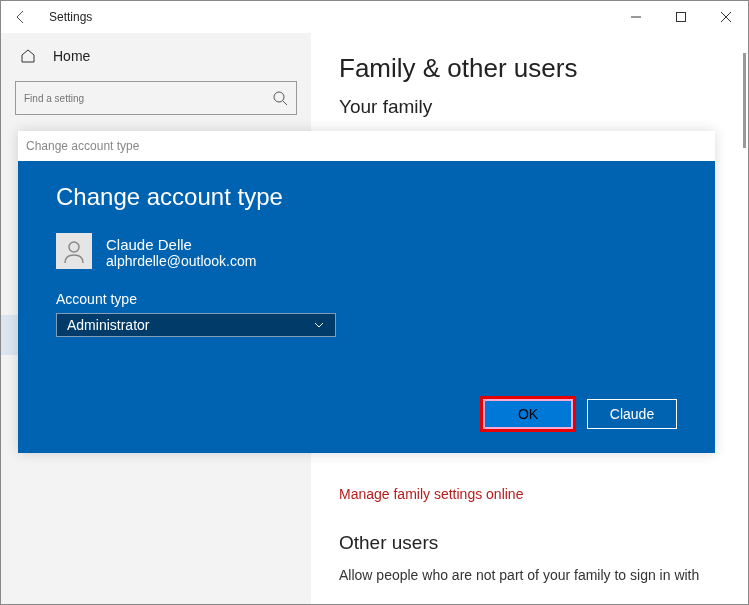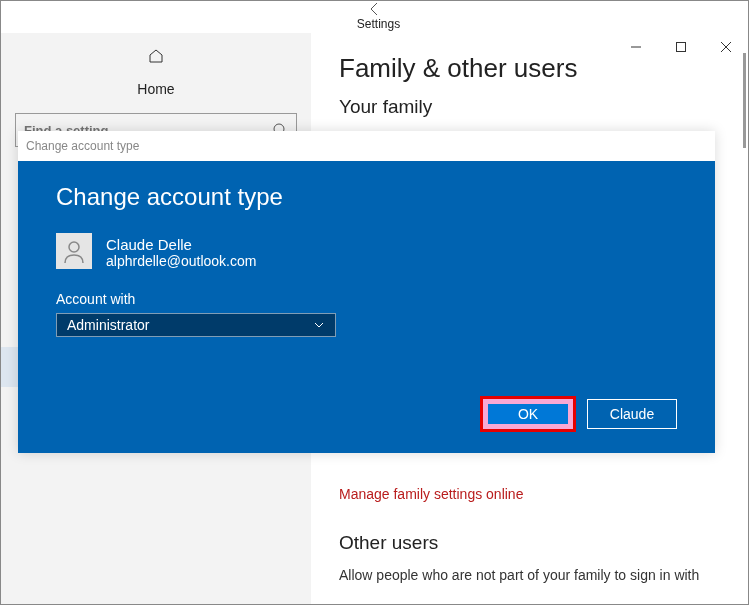--- a/index.html
+++ b/index.html
@@ -1,30 +1,30 @@
 <!DOCTYPE html>
 <html><head>
   <meta charset="utf-8">
   <style>
     * { box-sizing: border-box; margin: 0; padding: 0; font-family: "Segoe UI", -apple-system, sans-serif; }
     body { width: 749px; height: 605px; overflow: hidden; position: relative; background: #fff; border: 1px solid #888; }
     
-    .titlebar { height: 32px; display: flex; align-items: center; background: #fff; flex-direction: column; }
+    .titlebar { height: 32px; display: flex; align-items: center; background: #fff; }
     .back-btn { width: 40px; height: 32px; display: flex; align-items: center; justify-content: center; color: #555; }
     .titlebar-label { font-size: 12px; color: #222; margin-left: 8px; }
     .win-controls { margin-left: auto; display: flex; }
     .win-ctrl { width: 45px; height: 32px; display: flex; align-items: center; justify-content: center; color: #333; }
     
     .content { display: flex; height: calc(100% - 32px); }
     .sidebar { width: 310px; background: #f3f3f3; height: 100%; padding-top: 6px; position: relative; }
-    .home-row { display: flex; align-items: center; padding: 8px 18px; gap: 16px; color: #222; margin-bottom: 8px; flex-direction: column; }
+    .home-row { display: flex; align-items: center; padding: 8px 18px; gap: 16px; color: #222; margin-bottom: 8px; }
     .home-row .icn { width: 18px; height: 18px; display: flex; align-items: center; justify-content: center; }
     .home-label { font-size: 14px; }
     .search { margin: 6px 14px 14px 14px; border: 1px solid #999; height: 34px; padding: 0 8px; display: flex; align-items: center; color: #666; background: #fff0; }
-    .search input { border: none; outline: none; background: transparent; font-size: 13px; color: #737373; flex: 1; font-weight: bold; }
+    .search input { border: none; outline: none; background: transparent; font-size: 10px; color: #737373; flex: 1; }
     .search .icn { color: #555; }
     .section-label { font-size: 12px; font-weight: 600; color: #222; padding: 6px 18px; }
     .nav-item { display: flex; align-items: center; gap: 16px; padding: 11px 18px; font-size: 13px; color: #222; }
     .nav-item .icn { width: 18px; height: 18px; display: flex; align-items: center; justify-content: center; color: #333; }
     .nav-item.active { background: #dde6f0; }
     
     .main { flex: 1; padding: 20px 28px; position: relative; overflow: hidden; }
     .page-title { font-size: 26px; font-weight: 400; color: #222; margin-bottom: 12px; }
     .sub-title { font-size: 19px; font-weight: 400; color: #222; margin-bottom: 12px; }
     .link { color: #b91c1c; font-size: 14px; margin-top: 16px; display: block; }
@@ -38,21 +38,21 @@
     .modal-body { background: #0063b1; padding: 22px 38px 24px 38px; color: #fff; }
     .modal-title { font-size: 24px; font-weight: 300; margin-bottom: 22px; }
     .user-row { display: flex; align-items: flex-end; gap: 14px; margin-bottom: 22px; }
     .avatar { width: 36px; height: 36px; background: #e5e5e5; display: flex; align-items: center; justify-content: center; }
     .user-name { font-size: 15px; font-weight: 400; }
     .user-email { font-size: 14px; font-weight: 300; }
     .field-label { font-size: 14px; font-weight: 300; margin-bottom: 6px; display: block; }
     .select { width: 280px; height: 24px; background: #003b6a; border: 1px solid rgba(255,255,255,.5); display: flex; align-items: center; padding: 0 10px; font-size: 14px; justify-content: space-between; color: #fff; }
     .modal-footer { display: flex; justify-content: flex-end; gap: 14px; margin-top: 62px; }
     .btn { width: 90px; height: 30px; display: flex; align-items: center; justify-content: center; font-size: 14px; cursor: pointer; }
-    .btn-ok { background: #0078d7; color: #ffffff; border: 5px solid #f9a8d4; outline: 3px solid #e60000; outline-offset: 0; }
+    .btn-ok { background: #0078d7; color: #000000; border: 2px solid #f9a8d4; outline: 3px solid #e60000; outline-offset: 0; }
     .btn-cancel { background: #0063b1; color: #fff; border: 1.5px solid #fff; }
     
     svg { display: block; }
   </style>
 </head>
 <body>
 
 <div class="titlebar">
   <div class="back-btn">
     <svg width="16" height="16" viewBox="0 0 16 16">
@@ -179,21 +179,21 @@
         <svg width="26" height="26" viewBox="0 0 26 26">
             <circle cx="13" cy="9" r="5" stroke="#888" stroke-width="1.5" fill="none"></circle>
             <path d="M4 25 Q4 17 13 17 Q22 17 22 25" stroke="#888" stroke-width="1.5" fill="none"></path>
           </svg>
       </div>
       <div>
         <div class="user-name">Claude Delle</div>
         <div class="user-email">alphrdelle@outlook.com</div>
       </div>
     </div>
-    <span class="field-label">Account with</span>
+    <span class="field-label">Account type</span>
     <div class="select">
       <span>Administrator</span>
       <svg width="12" height="12" viewBox="0 0 12 12">
           <path d="M2 4 L6 8 L10 4" stroke="#fff" stroke-width="1" fill="none"></path>
         </svg>
     </div>
     <div class="modal-footer">
       <div class="btn btn-ok">
           <span>OK</span>
         </div>

